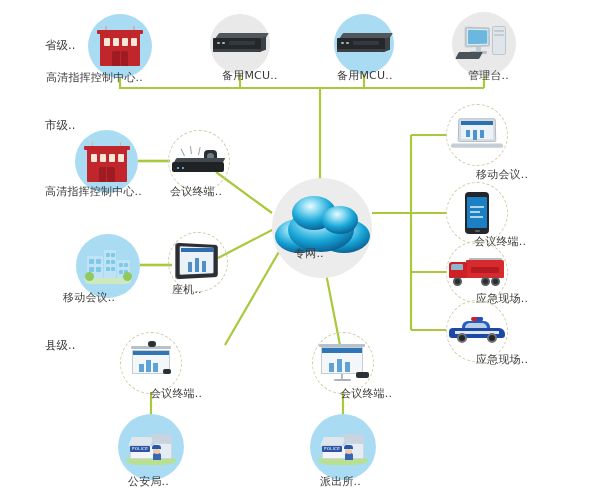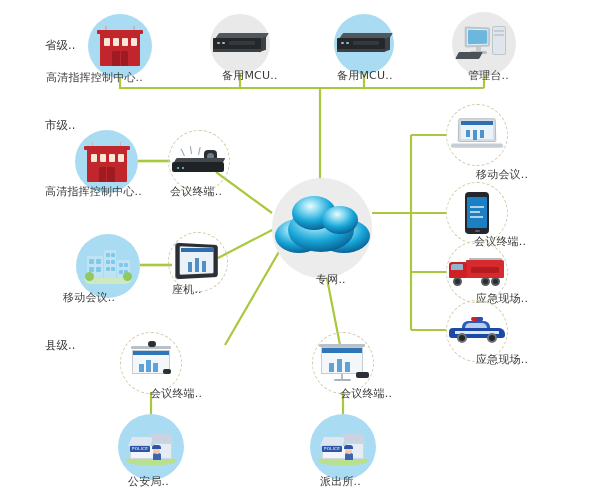--- a/index.html
+++ b/index.html
@@ -359,21 +359,21 @@
         </defs>
         <g transform="translate(2,16)">
           <ellipse cx="25" cy="42" rx="24" ry="17" fill="url(#cg)"></ellipse>
           <ellipse cx="70" cy="42" rx="26" ry="17" fill="url(#cg)"></ellipse>
           <ellipse cx="47" cy="36" rx="33" ry="22" fill="url(#cg)"></ellipse>
           <ellipse cx="40" cy="19" rx="22" ry="17" fill="url(#cg)"></ellipse>
           <ellipse cx="66" cy="26" rx="18" ry="14" fill="url(#cg)"></ellipse>
         </g>
       </svg>
     </div>
-    <div class="nlabel" style="left:22px;top:96px;margin-left:22px;">专网..</div>
+    <div class="nlabel" style="left:22px;top:70px;">专网..</div>
   </div>
 
   <div class="node" style="left:120px;top:332px;">
     <div class="disc dashed" style="left:0;top:0;width:62px;height:62px;">
       <div class="proj" style="width:44px;height:34px;">
         <div class="bar" style="left:2px;width:40px;"></div>
         <div class="scr" style="left:3px;top:4px;width:38px;height:24px;"></div>
         <div class="top" style="left:4px;top:5px;width:36px;height:4px;"></div>
         <div class="b" style="left:10px;bottom:8px;height:8px;"></div>
         <div class="b" style="left:17px;bottom:8px;height:12px;"></div>

